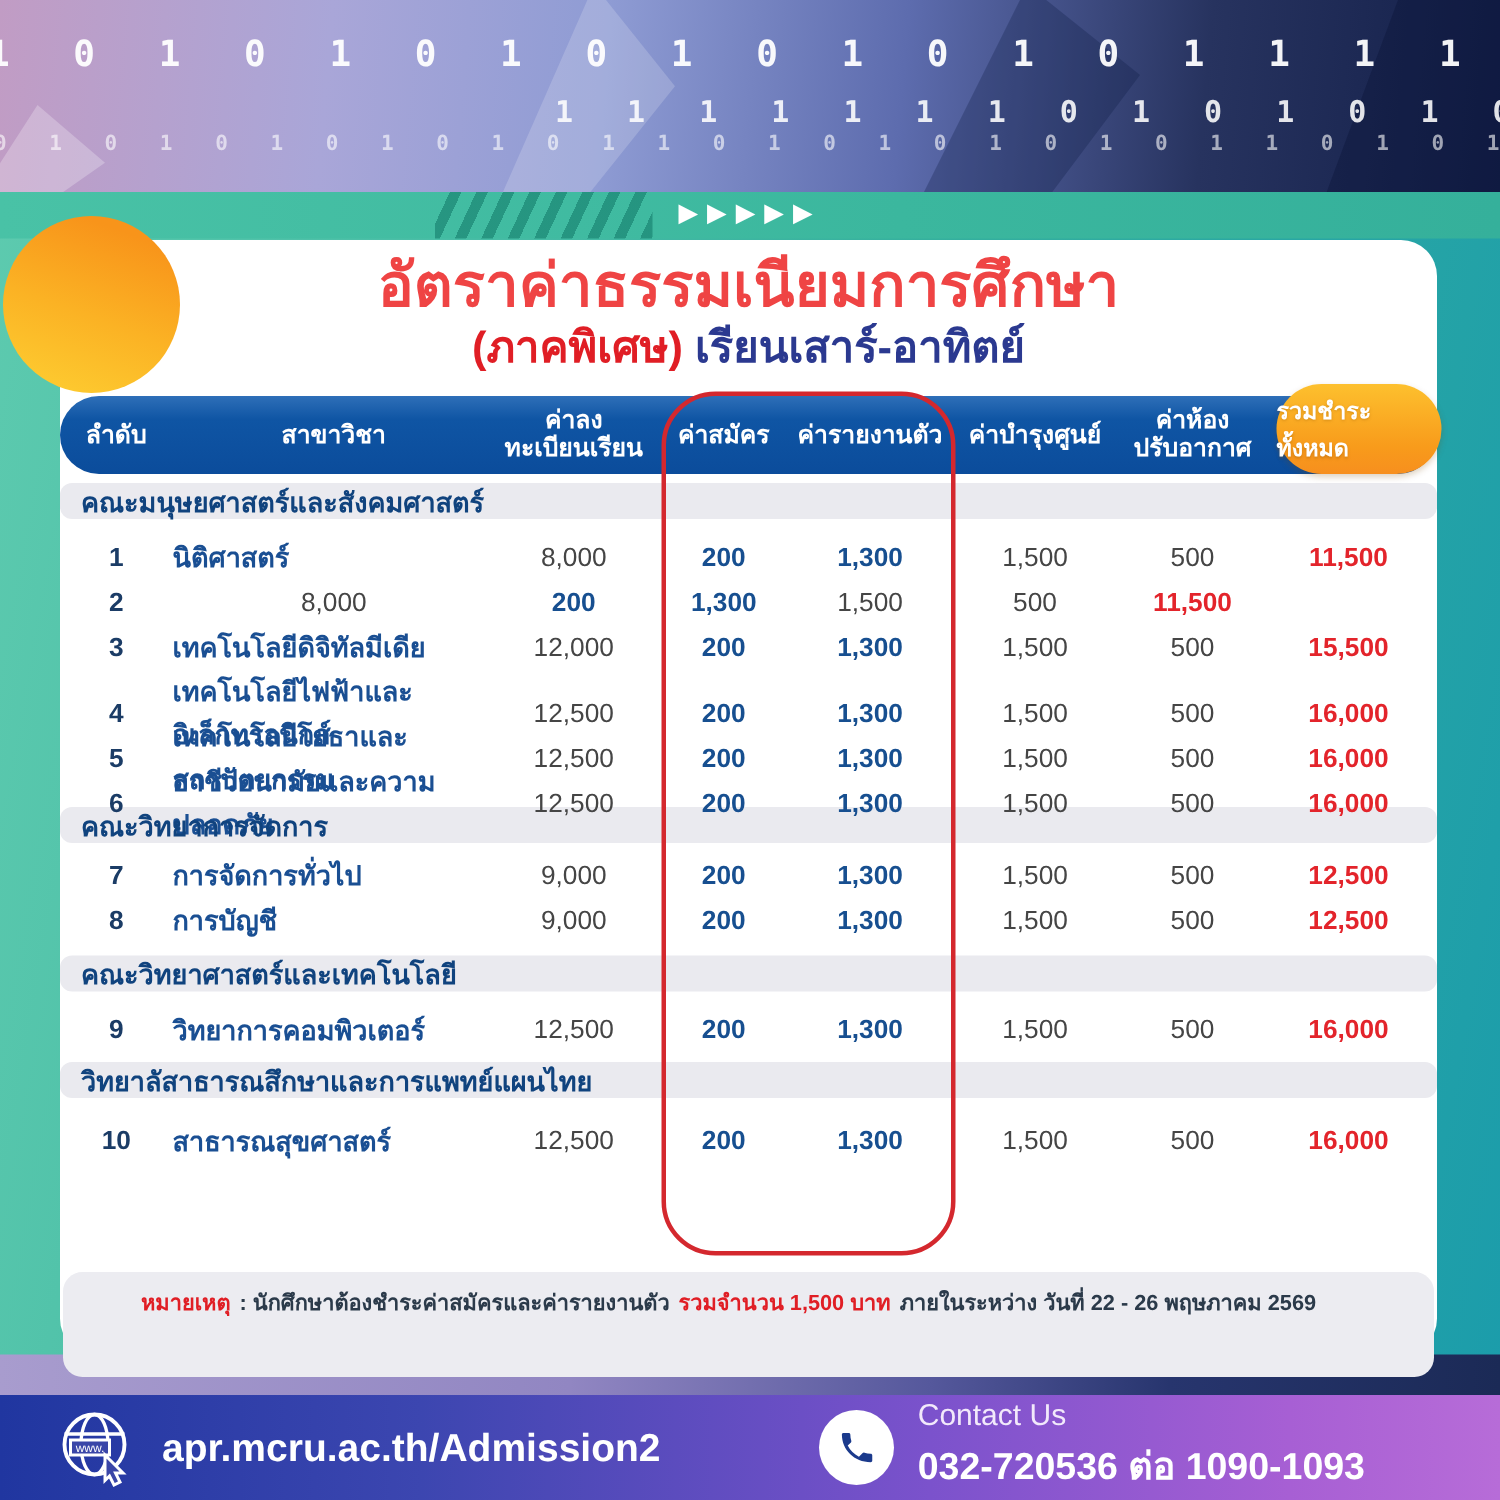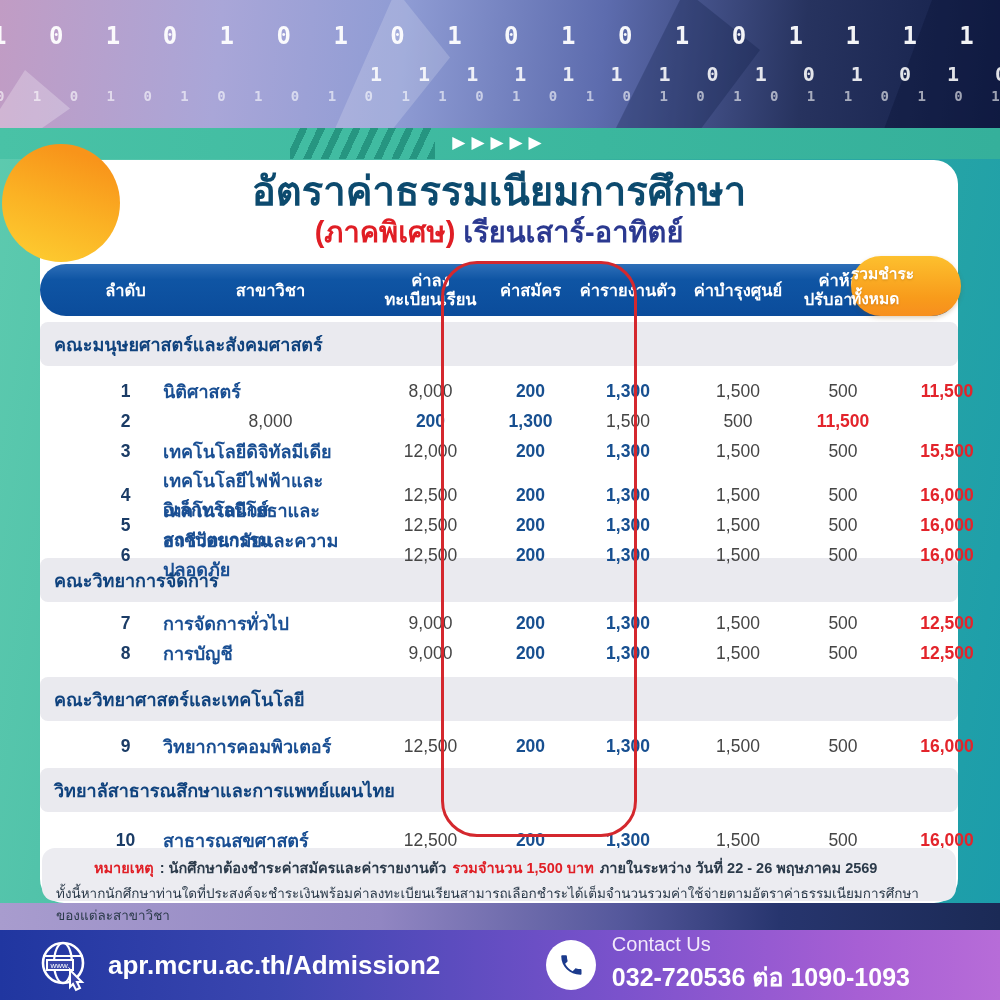--- a/index.html
+++ b/index.html
@@ -41,50 +41,50 @@
   .contact-label { color:#f2e9fb; font-size:20px; }
   .contact-phone { color:#ffffff; font-size:25px; font-weight:bold; margin-top:1px; }
 
   
   .orange-circle { position:absolute; left:2px; top:144px; width:118px; height:118px; border-radius:50%;
     background:linear-gradient(200deg,#f8941a 15%,#fbb224 55%,#fdc92f 90%); z-index:6; }
 
   
   .card { position:absolute; left:40px; top:160px; width:918px; height:743px; background:#ffffff;
     border-radius:24px; z-index:4; }
-  .title { text-align:center; margin-top:8px; font-size:40px; font-weight:bold; color:#0c4a6e; line-height:46px; }
+  .title { text-align:center; margin-top:8px; font-size:40px; font-weight:bold; color:#ef4444; line-height:46px; }
   .subtitle { text-align:center; font-size:29px; font-weight:bold; line-height:36px; }
   .subtitle .hl { color:#e01e25; }
   .subtitle .rest { color:#2b3990; margin-left:8px; }
 
-  .grid8 { display:grid; grid-template-columns:75px 215px 105px 95px 100px 120px 90px 118px; align-items:center;padding-left:48px; }
+  .grid8 { display:grid; grid-template-columns:75px 215px 105px 95px 100px 120px 90px 118px; align-items:center; }
   .thead { height:52px; margin-top:14px; border-radius:26px;
     background:linear-gradient(180deg,#2e6fb8 0%,#0f55a4 30%,#0b4c9b 100%);
     color:#ffffff; font-weight:bold; font-size:16.5px; }
   .hcell { text-align:center; line-height:1.15; }
   .total-pill { position:absolute; left:811px; top:96px; width:110px; height:60px; border-radius:32px;
     background:linear-gradient(180deg,#fdc02e 0%,#f89b1b 70%,#f78f1e 100%);
     box-shadow:0 2px 4px rgba(120,70,0,.25);
     display:flex; align-items:center; justify-content:center; text-align:left;
     color:#ffffff; font-weight:bold; font-size:15.5px; z-index:7; text-shadow:0 1px 2px rgba(140,80,0,.35); }
 
-  .section-bar { height:44px; background:#eaeaef; border-radius:8px; display:flex; align-items:center;
+  .section-bar { height:24px; background:#eaeaef; border-radius:8px; display:flex; align-items:center;
     padding-left:14px; font-size:18px; font-weight:bold; color:#10437e; }
   .trow { height:30px; font-size:17.5px; }
   .c { text-align:center; }
   .no { font-weight:bold; color:#1b3c66; }
   .prog { text-align:left; font-weight:bold; color:#1a4f93; font-size:18px; }
   .num { color:#454545; }
   .blue { color:#174f90; font-weight:bold;text-align:center; }
   .total { color:#e3242b; font-weight:bold; }
 
   .red-ring { position:absolute; left:401px; top:101px; width:196px; height:576px;
     border:3px solid #d4282e; border-radius:36px; pointer-events:none; z-index:5; }
 
-  .note-box { position:absolute; left:2px; right:2px; top:688px; height:53px; background:#ececf1;
+  .note-box { position:absolute; left:2px; right:2px; top:688px; height:70px; background:#ececf1;
     border-radius:13px; padding:8px 14px 0 52px; }
   .note-line1 { display:flex; gap:6px; font-size:14.5px; color:#2b3a4a; font-weight:bold; }
   .note-label { color:#e01e25; }
   .note-hl { color:#e01e25; }
   .note-line2 { font-size:13.5px; color:#2b3a4a; margin-top:3px; margin-left:-38px; }
 </style>
 </head>
 <body>
 
 <div class="stage">
@@ -236,21 +236,20 @@
 
     <div class="red-ring"></div>
 
     <div class="note-box">
       <div class="note-line1">
         <span class="note-label">หมายเหตุ</span>
         <span>: นักศึกษาต้องชำระค่าสมัครและค่ารายงานตัว</span>
         <span class="note-hl">รวมจำนวน 1,500 บาท</span>
         <span>ภายในระหว่าง วันที่ 22 - 26 พฤษภาคม 2569</span>
       </div>
-      <div class="note-line2">ทั้งนี้หากนักศึกษาท่านใดที่ประสงค์จะชำระเงินพร้อมค่าลงทะเบียนเรียนสามารถเลือกชำระได้เต็มจำนวนรวมค่าใช้จ่ายตามอัตราค่าธรรมเนียมการศึกษาของแต่ละสาขาวิชา</div>
     </div>
   </div>
 
   <div class="footer">
     <div class="site-wrap">
       <svg width="58" height="58" viewBox="0 0 58 58">
         <circle cx="29" cy="27" r="20" fill="none" stroke="#ffffff" stroke-width="2.6"></circle>
         <ellipse cx="29" cy="27" rx="9" ry="20" fill="none" stroke="#ffffff" stroke-width="2.2"></ellipse>
         <line x1="9" y1="20" x2="49" y2="20" stroke="#ffffff" stroke-width="2.2"></line>
         <rect x="13" y="24" width="26" height="10" fill="#3a46a8" stroke="#ffffff" stroke-width="2"></rect>

